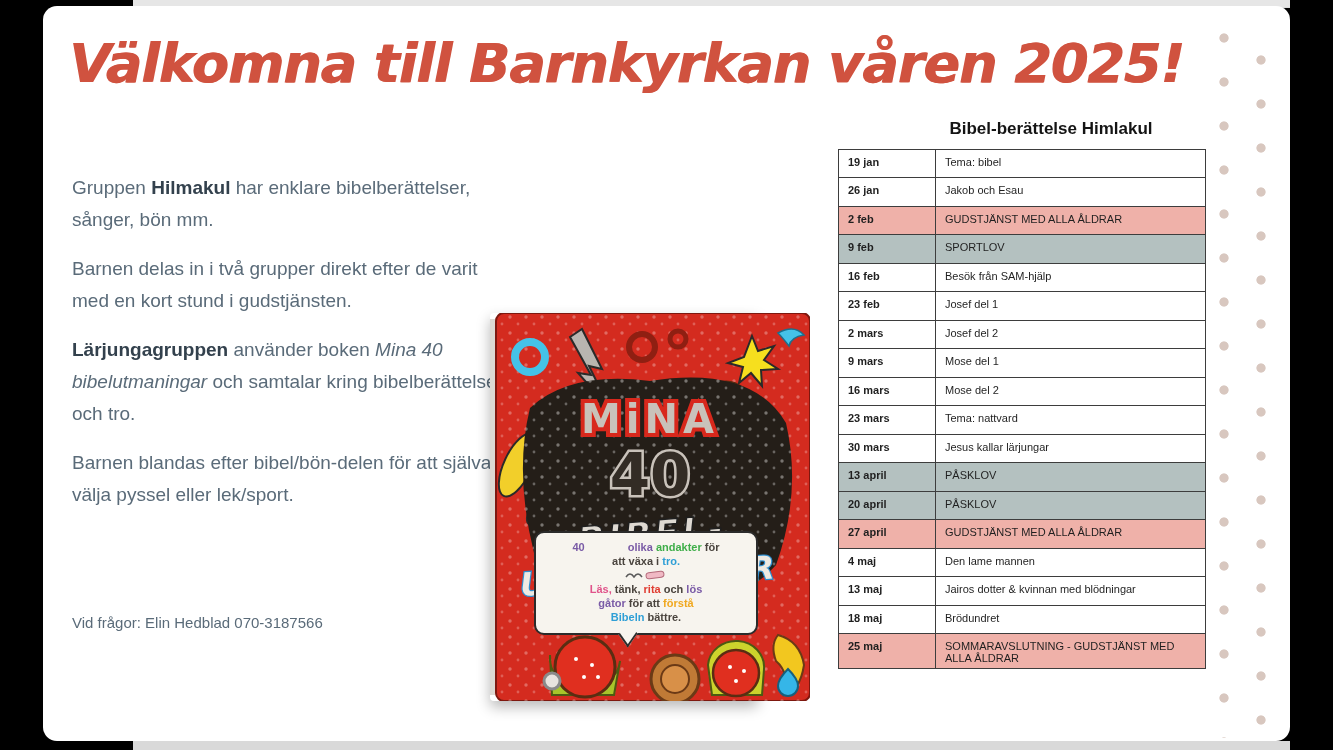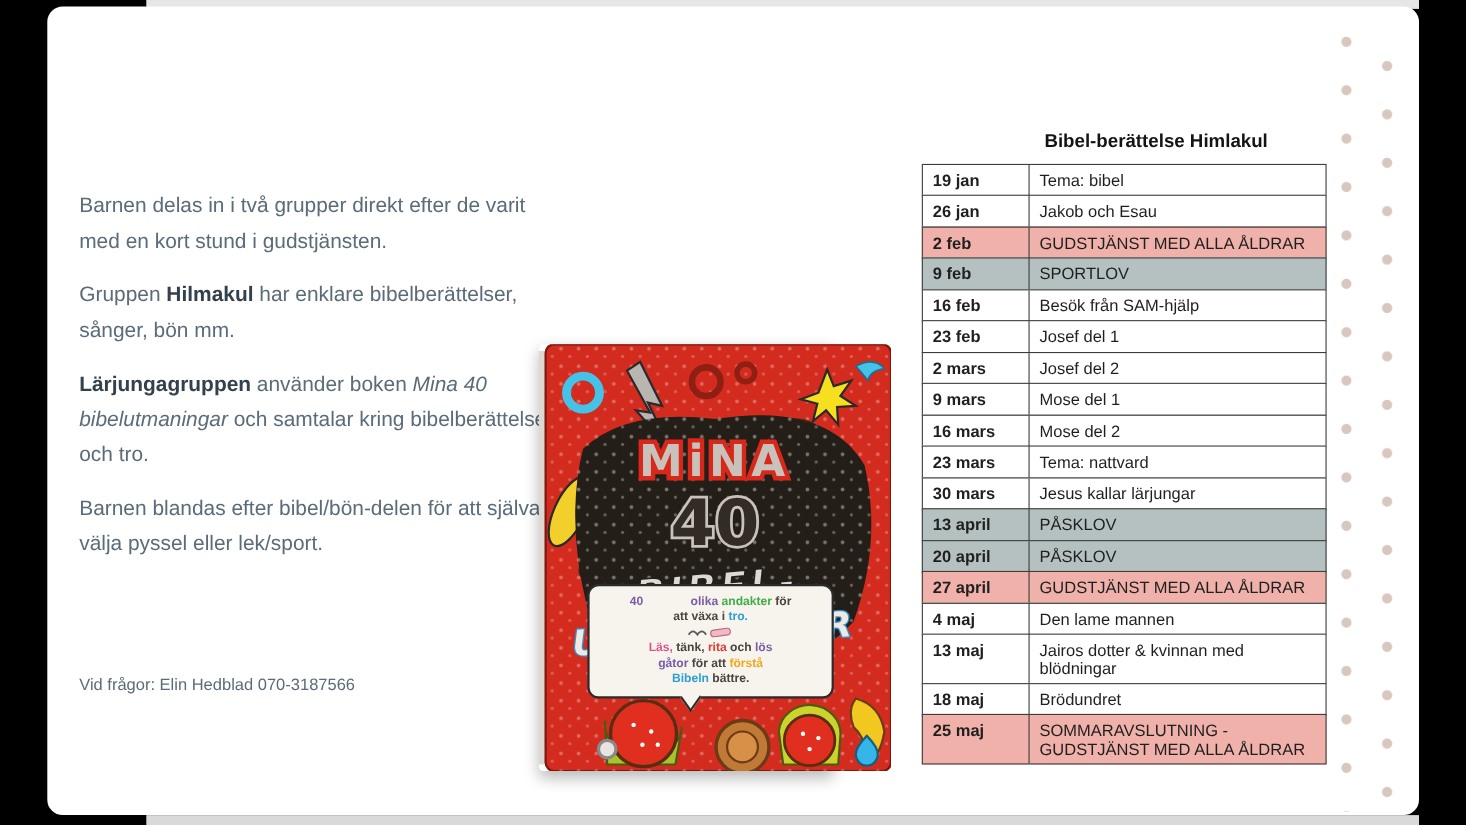--- a/index.html
+++ b/index.html
@@ -28,21 +28,21 @@
   .bubble{position:absolute;left:44px;top:218px;width:212px;background:#f7f4ee;
           border:2px solid #2b2b2b;border-radius:10px;padding:7px 4px 9px 4px;
           font-size:11px;font-weight:bold;line-height:14px;text-align:center;}
   .bubble:after{content:"";position:absolute;left:84px;bottom:-9px;width:14px;height:14px;
           background:#f7f4ee;border-right:2px solid #2b2b2b;border-bottom:2px solid #2b2b2b;
           transform:rotate(55deg) skewX(20deg);}
   .pen-doodle{height:10px;margin:2px auto;}
   
   .sched-head{position:absolute;left:795px;top:113px;width:368px;padding-left:58px;
         box-sizing:border-box;text-align:center;font-size:17px;font-weight:bold;color:#141414;}
-  .sched{position:absolute;left:795px;top:144px;width:368px;font-size:15px;color:#1f1f1f;}
+  .sched{position:absolute;left:795px;top:144px;width:368px;font-size:11px;color:#1f1f1f;}
   .trow{display:flex;border:1.5px solid #3d3d3d;margin-top:-1.5px;min-height:30px;
         box-sizing:border-box;background:#fff;align-items:stretch;}
   .trow.pink{background:#efb1a9;}
   .trow.gray{background:#b4c1c0;}
   .tdate{width:97px;box-sizing:border-box;border-right:1.5px solid #3d3d3d;
          padding:6px 0 4px 9px;font-weight:bold;}
   .tevent{flex:1;padding:6px 4px 4px 9px;}
   
   .dots{position:absolute;top:24px;height:708px;width:12px;
         background-image:radial-gradient(circle at 6px 8px,#d8c7bf 0 4.2px,rgba(0,0,0,0) 5px);
@@ -51,24 +51,25 @@
   .dots-b{left:1212px;background-position:0 22px;}
 </style>
 </head>
 <body>
 
 <div class="edge-strip top"></div>
 <div class="edge-strip bottom"></div>
 
 <div class="slide">
 
+  <h1 class="title">Välkomna till Barnkyrkan våren 2025!</h1>
 
   <div class="intro">
+    <p><span>Gruppen</span> <b>Hilmakul</b> <span>har enklare bibelberättelser, sånger, bön mm.</span></p>
     <p><span>Barnen delas in i två grupper direkt efter de varit med en kort stund i gudstjänsten.</span></p>
-    <p><span>Gruppen</span> <b>Hilmakul</b> <span>har enklare bibelberättelser, sånger, bön mm.</span></p>
     <p><b>Lärjungagruppen</b> <span>använder boken</span> <i>Mina 40 bibelutmaningar</i> <span>och samtalar kring bibelberättelser och tro.</span></p>
     <p><span>Barnen blandas efter bibel/bön-delen för att själva välja pyssel eller lek/sport.</span></p>
   </div>
 
   <div class="contact">Vid frågor: Elin Hedblad 070-3187566</div>
 
   <div class="book">
     <svg width="320" height="388" viewBox="0 0 320 388">
       <defs>
         <pattern id="wd" width="16" height="16" patternUnits="userSpaceOnUse">

